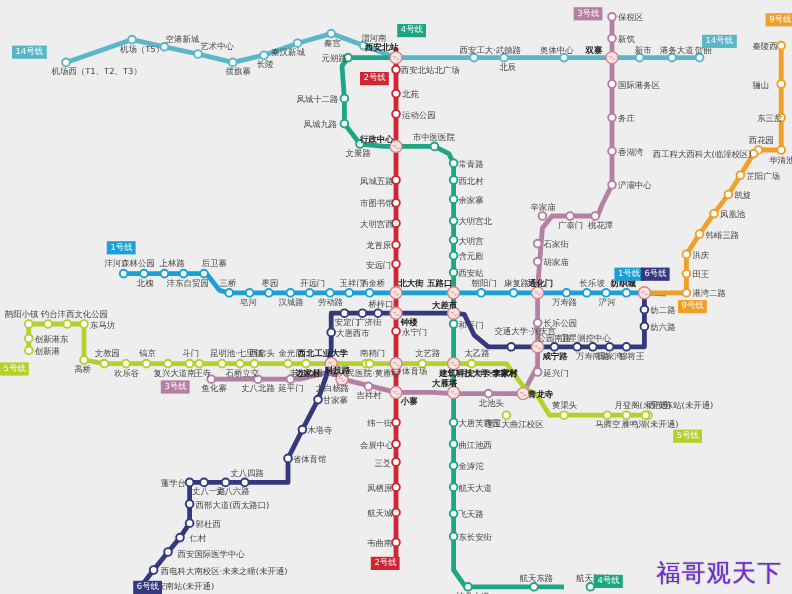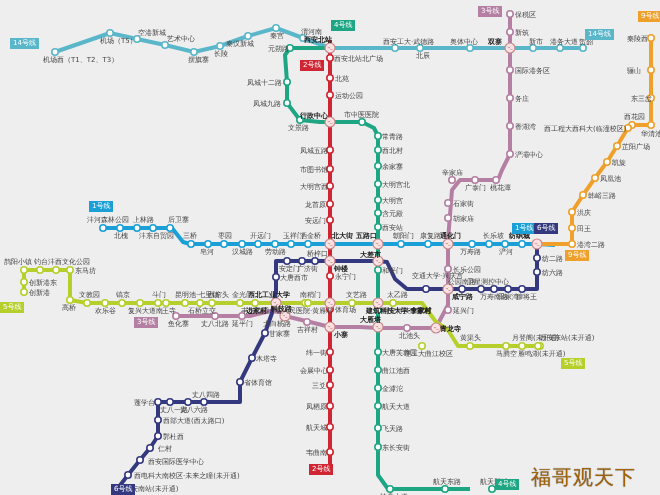--- a/index.html
+++ b/index.html
@@ -1,21 +1,21 @@
 <!DOCTYPE html>
 <html><head>
 <meta charset="utf-8">
 <style>
   html,body{margin:0;padding:0;}
   body{width:660px;height:495px;background:#eeeeee;overflow:hidden;position:relative;font-family:"DejaVu Sans",sans-serif;}
   #map{position:absolute;left:0;top:0;width:660px;height:495px;}
   .lbl{font-size:7px;fill:#444;font-family:"DejaVu Sans",sans-serif;}
   .lbl-dark{font-size:7px;fill:#222;font-weight:bold;font-family:"DejaVu Sans",sans-serif;}
   .badge{position:absolute;color:#fff;font-size:7px;padding:1px 3px;line-height:9px;font-family:"DejaVu Sans",sans-serif;white-space:nowrap;}
-  .watermark{position:absolute;right:24px;bottom:4px;font-size:20px;color:#a16207;text-shadow:0 0 1px #999,0 0 1px #999;letter-spacing:1px;font-family:Liberation Mono, monospace;}
+  .watermark{position:absolute;right:8px;bottom:4px;font-size:20px;color:#6d28d9;text-shadow:0 0 1px #999,0 0 1px #999;letter-spacing:1px;font-family:Liberation Mono, monospace;}
 </style>
 </head>
 <body>
 
 <svg id="map" viewBox="0 0 660 495" xmlns="http://www.w3.org/2000/svg">
 
   <polyline fill="none" stroke="#5ab6c9" stroke-width="4" stroke-linejoin="round" points="55,52 110,33 137,39 165,45 194,52 220,46 248,36 276,28 303,38 330,48 370,48 395,48 420,48 470,48 512,48 533,48 560,48 583,48"></polyline>
 
   <polyline fill="none" stroke="#1ea684" stroke-width="4" stroke-linejoin="round" points="330,48 290,48 285,55 287,82 287,103 300,120 320,122 330,122 362,122 374,128 378,136 378,240 378,270 378,325 378,475 388,489 425,489 470,489"></polyline>
 

